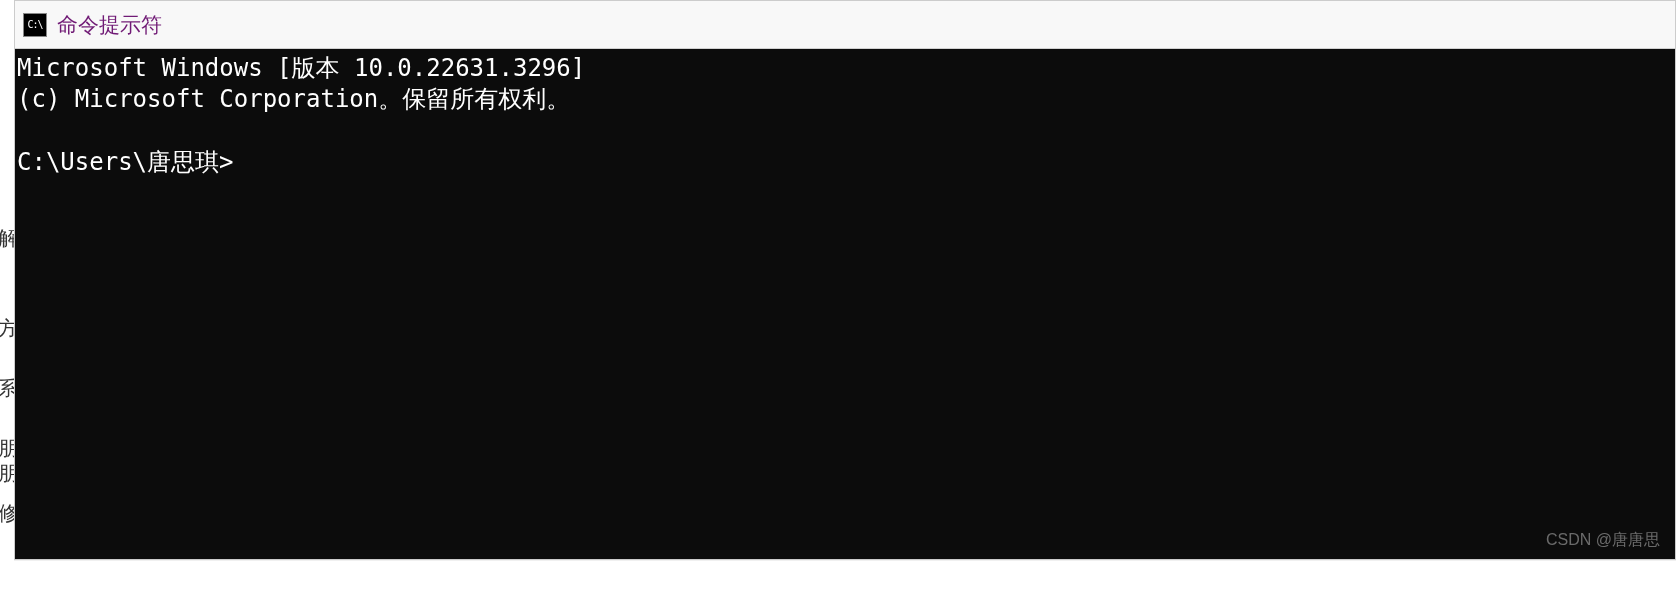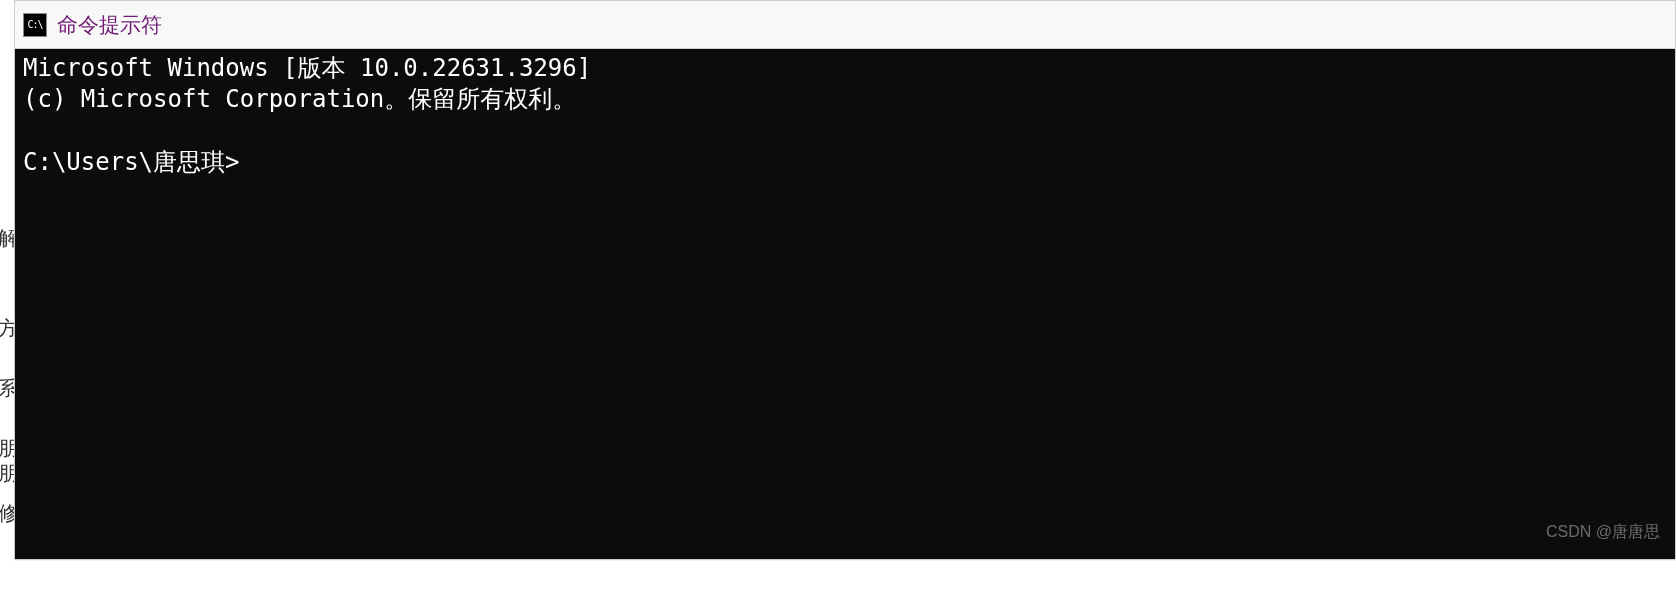--- a/index.html
+++ b/index.html
@@ -71,28 +71,28 @@
       color: #701a75;
       font-family: "Microsoft YaHei", "SimSun", sans-serif;
     }
     .terminal {
       flex: 1;
       background: #0c0c0c;
       color: #ffffff;
       font-family: "NSimSun", "SimSun", "Consolas", monospace;
       font-size: 24px;
       line-height: 1.3;
-      padding: 4px 8px;
+      padding: 4px 2px;
       white-space: pre;
       overflow: hidden;
     }
     .watermark {
       position: absolute;
       right: 16px;
-      bottom: 62px;
+      bottom: 54px;
       color: rgba(200,200,200,0.5);
       font-size: 16px;
       font-family: "Microsoft YaHei", sans-serif;
       z-index: 10;
     }
     .bottom-strip {
       position: absolute;
       left: 14px;
       right: 0;
       bottom: 0;

